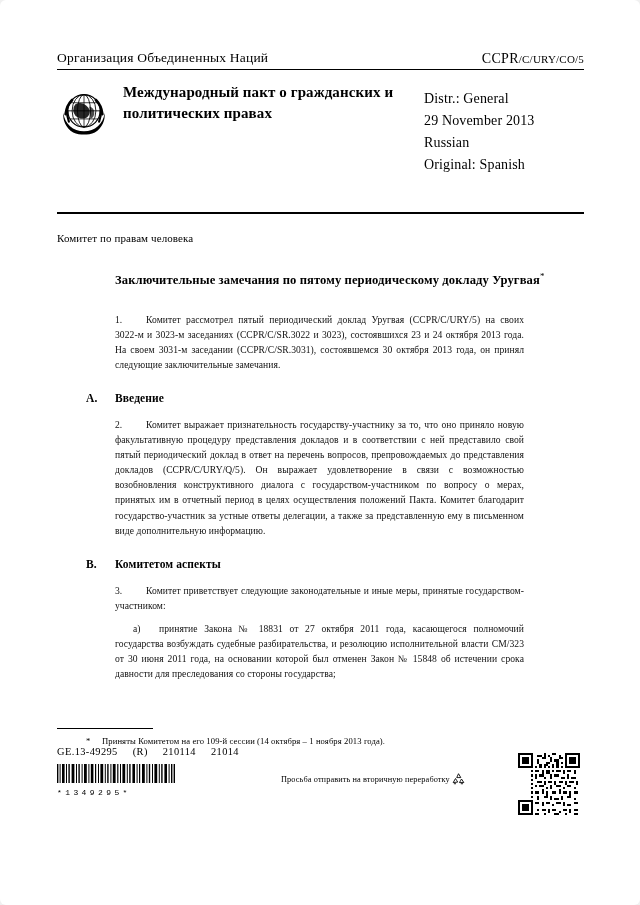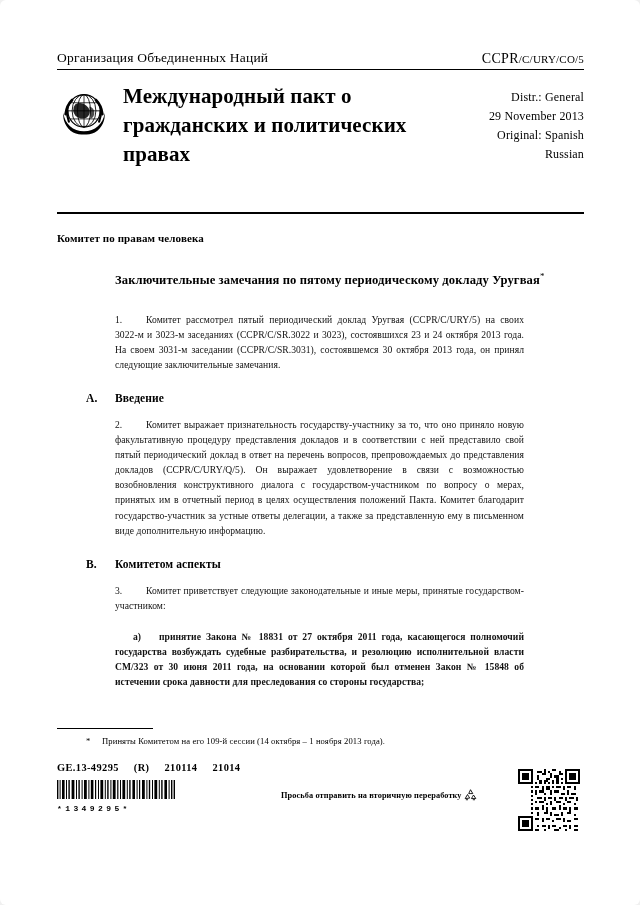--- a/index.html
+++ b/index.html
@@ -70,52 +70,51 @@
     width: 54px;
     height: 54px;
     flex: 0 0 54px;
     margin-top: 4px;
   }
   .emblem svg { display: block; }
   .pact-title {
     flex: 1 1 auto;
     padding-left: 12px;
     font-weight: bold;
-    font-size: 21px;
+    font-size: 15px;
     line-height: 1.38;
     letter-spacing: .1px;
     max-width: 300px;
   }
   .distr {
     flex: 0 0 160px;
     padding-left: 8px;
     padding-top: 6px;
-    font-size: 12px;
+    font-size: 14px;
     line-height: 1.58;
     letter-spacing: .15px;
-    text-align: right;
   }
 
   .rule-thick {
     position: absolute;
     left: 57px;
     top: 212px;
     width: 527px;
     border-top: 2.4px solid #000;
   }
 
   
   .content {
     position: absolute;
     left: 57px;
     top: 232px;
     width: 527px;
   }
   .committee {
-    font-weight: bold;
+    font-weight: normal;
     font-size: 11px;
     letter-spacing: .1px;
     margin-bottom: 26px;
   }
   .doc-title {
     margin-left: 58px;
     font-weight: bold;
     font-size: 12.6px;
     line-height: 1.42;
     letter-spacing: .1px;
@@ -131,21 +130,21 @@
     margin: 0 0 0 58px;
     padding: 0;
     width: 409px;
     font-size: 9.6px;
     line-height: 1.57;
     text-align: justify;
     text-indent: 0;
     letter-spacing: .05px;
     color: #111;
   }
-  p.para + p.para { margin-top: 16px; font-weight: bold; }
+  p.para + p.para { margin-top: 8px; }
   .num {
     display: inline-block;
     width: 31px;
   }
   .lettered .num { width: 44px; padding-left: 18px; box-sizing: border-box; }
 
   .section-head {
     margin: 20px 0 13px 0;
     display: flex;
     font-weight: bold;
@@ -179,24 +178,23 @@
   }
   .footnote .fstar {
     display: inline-block;
     width: 16px;
   }
 
   
   .footer {
     position: absolute;
     left: 0;
-    top: 762px;
+    top: 746px;
     width: 512px;
     height: 143px;
-    font-weight: bold;
   }
   .ge-line {
     position: absolute;
     left: 57px;
     top: 0;
     font-size: 10.4px;
     letter-spacing: .4px;
     white-space: nowrap;
   }
   .ge-line .ge-sep { display: inline-block; width: 9px; }
@@ -278,22 +276,22 @@
           <path d="M22 66 q-4 -10 -3 -20" fill="none" stroke="#000" stroke-width="4" stroke-linecap="round"></path>
           <path d="M78 66 q4 -10 3 -20" fill="none" stroke="#000" stroke-width="4" stroke-linecap="round"></path>
         </svg>
       </div>
 
       <div class="pact-title">Международный пакт о гражданских и политических правах</div>
 
       <div class="distr">
         <div>Distr.: General</div>
         <div>29 November 2013</div>
+        <div>Russian</div>
         <div>Original: Spanish</div>
-        <div>Russian</div>
       </div>
     </div>
   </div>
 
   <div class="rule-thick"></div>
 
   <div class="content">
 
     <div class="committee">Комитет по правам человека</div>
 

